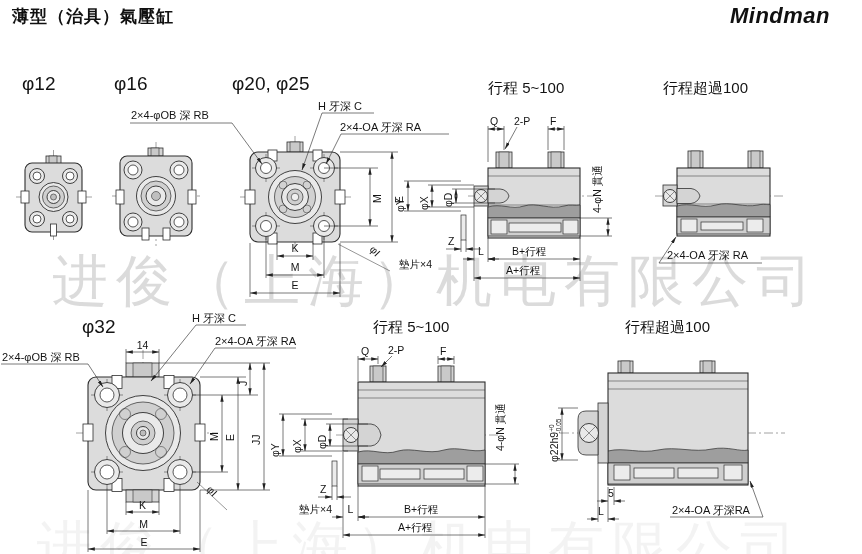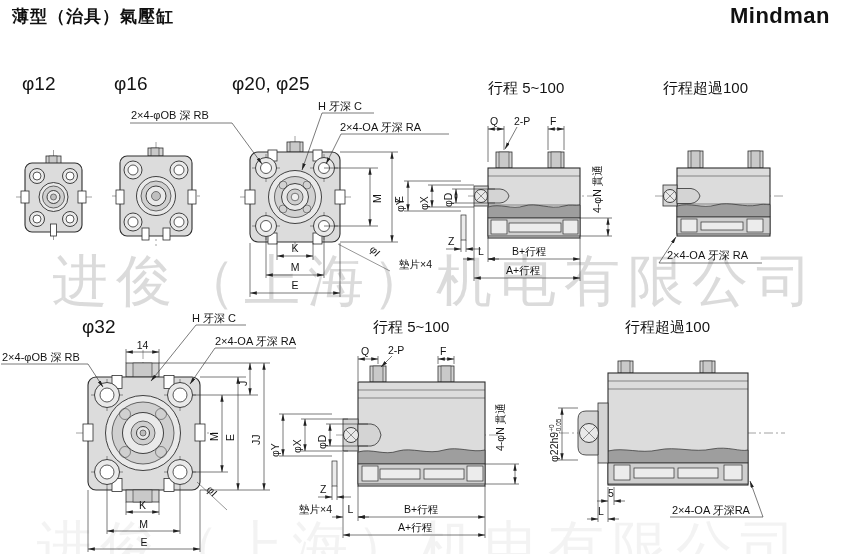--- a/index.html
+++ b/index.html
@@ -1,19 +1,19 @@
 <!DOCTYPE html>
 <html><head>
 <meta charset="utf-8">
 <style>
   html,body{margin:0;padding:0;background:#fff;}
   .page{position:relative;width:862px;height:554px;background:#fff;overflow:hidden;
         font-family:"Liberation Sans",sans-serif;color:#111;text-align:center;}
   .hdr-title{position:absolute;left:12px;top:5px;font-size:17px;font-weight:bold;letter-spacing:1px;}
-  .logo{position:absolute;right:32px;top:3px;font-size:22px;font-weight:700;letter-spacing:.5px;}
+  .logo{position:absolute;right:32px;top:3px;font-size:22px;font-weight:700;letter-spacing:.5px;font-style:italic;}
   .wm{position:absolute;white-space:nowrap;font-size:56px;letter-spacing:8px;color:#b9b9b9;pointer-events:none;z-index:0;}
   .wm1{left:52px;top:244px;opacity:.5;}
   .wm2{left:36px;top:510px;opacity:.16;}
   svg.row{position:absolute;left:0;z-index:1;}
   
   .b1{fill:#dcdcdc;stroke:#2e2e2e;stroke-width:1.1;}
   .b2{fill:#d4d4d4;stroke:#2e2e2e;stroke-width:.8;}
   .in{fill:#c9c9c9;stroke:#2e2e2e;stroke-width:.6;}
   .w{fill:#fff;stroke:#2e2e2e;stroke-width:.8;}
   .h1{fill:#e9e9e9;stroke:#2e2e2e;stroke-width:.9;}

